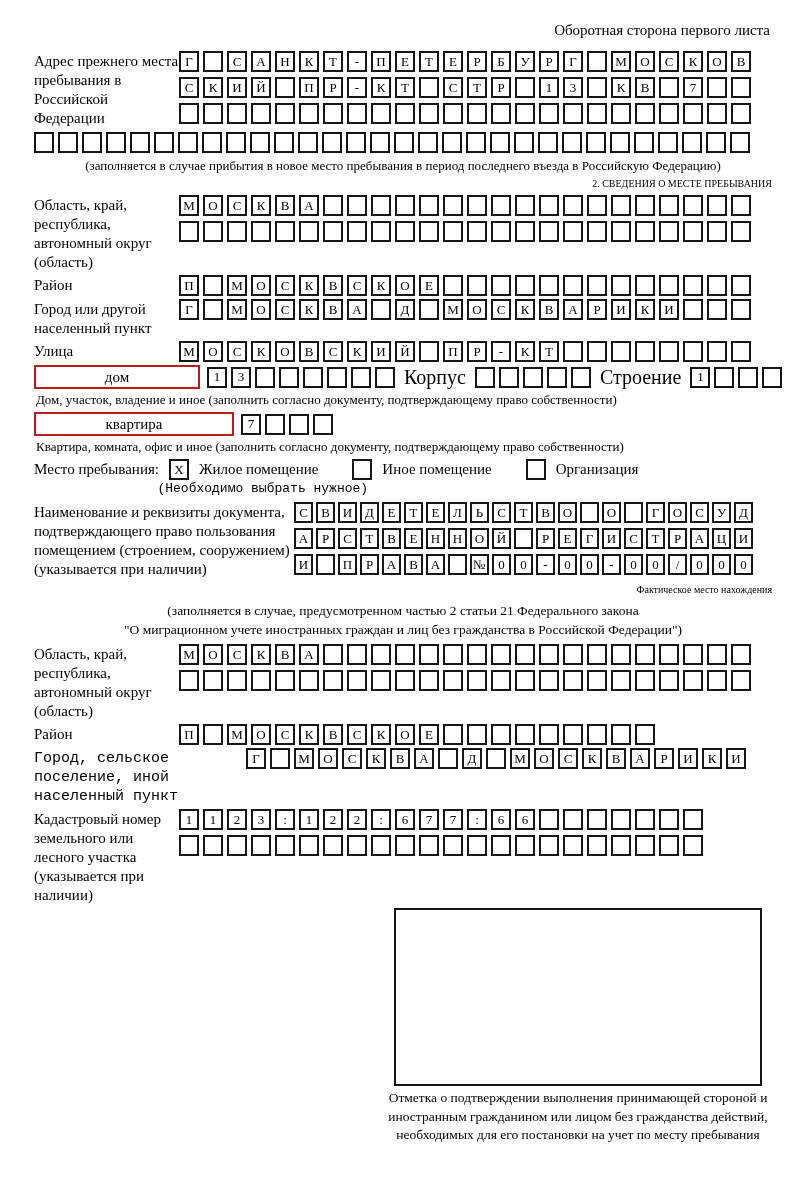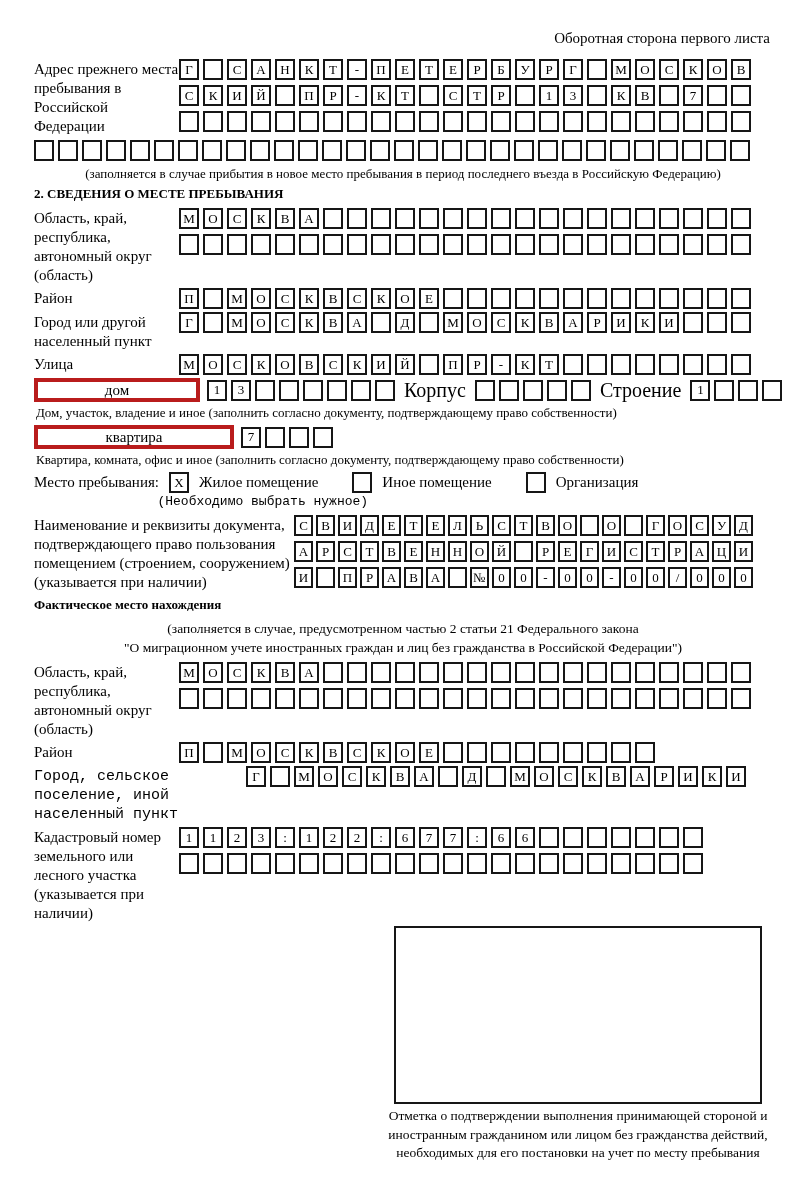--- a/index.html
+++ b/index.html
@@ -1,35 +1,35 @@
 <!DOCTYPE html>
 <html><head>
 <meta charset="utf-8">
 <style>
   html,body{margin:0;padding:0;background:#fff;}
   body{width:800px;height:1180px;overflow:hidden;color:#000;
        font-family:"Liberation Serif","DejaVu Serif",serif;}
-  .page{box-sizing:border-box;width:800px;height:888px;padding:26px 28px 0 34px;}
+  .page{box-sizing:border-box;width:800px;height:888px;padding:18px 28px 0 34px;}
   .hdr{text-align:right;font-size:15px;margin:4px 2px 12px 0;}
   .frow{display:flex;align-items:flex-start;margin-bottom:3px;}
   .flabel{width:145px;flex-shrink:0;font-size:15px;line-height:19px;padding-top:1px;}
   .flabel.w212{width:212px;font-family:Liberation Mono, monospace;}
   .flabel.w260{width:260px;line-height:19px;}
   .rows > .cells{margin-bottom:5px;}
   .cells{display:flex;gap:4px;flex-wrap:nowrap;}
   .cell{box-sizing:border-box;flex-shrink:0;width:20px;height:21px;border:2px solid #161616;
         display:flex;align-items:center;justify-content:center;
         font-size:13px;font-weight:400;background:#fff;}
   .tight{gap:3px;}
   .tight .cell{width:19px;}
   .caption{font-size:13px;line-height:17px;margin:1px 0 4px 0;}
   .caption.center{text-align:center;}
   .caption.leftcap{margin-left:2px;}
-  .sec-title{font-size:13px;font-weight:bold;text-align:left;margin:4px 0 6px 0;}
-  .namedbox{box-sizing:border-box;border:4px solid #b91c1c;height:24px;display:flex;
+  .sec-title{font-size:10px;font-weight:normal;text-align:right;margin:4px 0 6px 0;}
+  .namedbox{box-sizing:border-box;border:2px solid #b91c1c;height:24px;display:flex;
             align-items:center;justify-content:center;font-size:15px;flex-shrink:0;}
   .housebox{width:166px;}
   .aptbox{width:200px;}
   .houserow{display:flex;align-items:center;gap:7px;margin-bottom:2px;}
   .midlabel{font-size:20px;padding:0 2px;text-align:center;}
   .mestorow{display:flex;align-items:center;gap:10px;font-size:15px;margin:3px 0 1px 0;}
   .mestorow .gap{width:14px;}
   .subnote{font-size:13px;text-align:center;width:62%;margin:0 0 6px 0;font-family:Liberation Mono, monospace;}
   .fact-note{font-size:13.5px;text-align:center;line-height:19px;margin-bottom:5px;}
   .stampbox{box-sizing:border-box;margin-left:360px;width:368px;height:178px;

